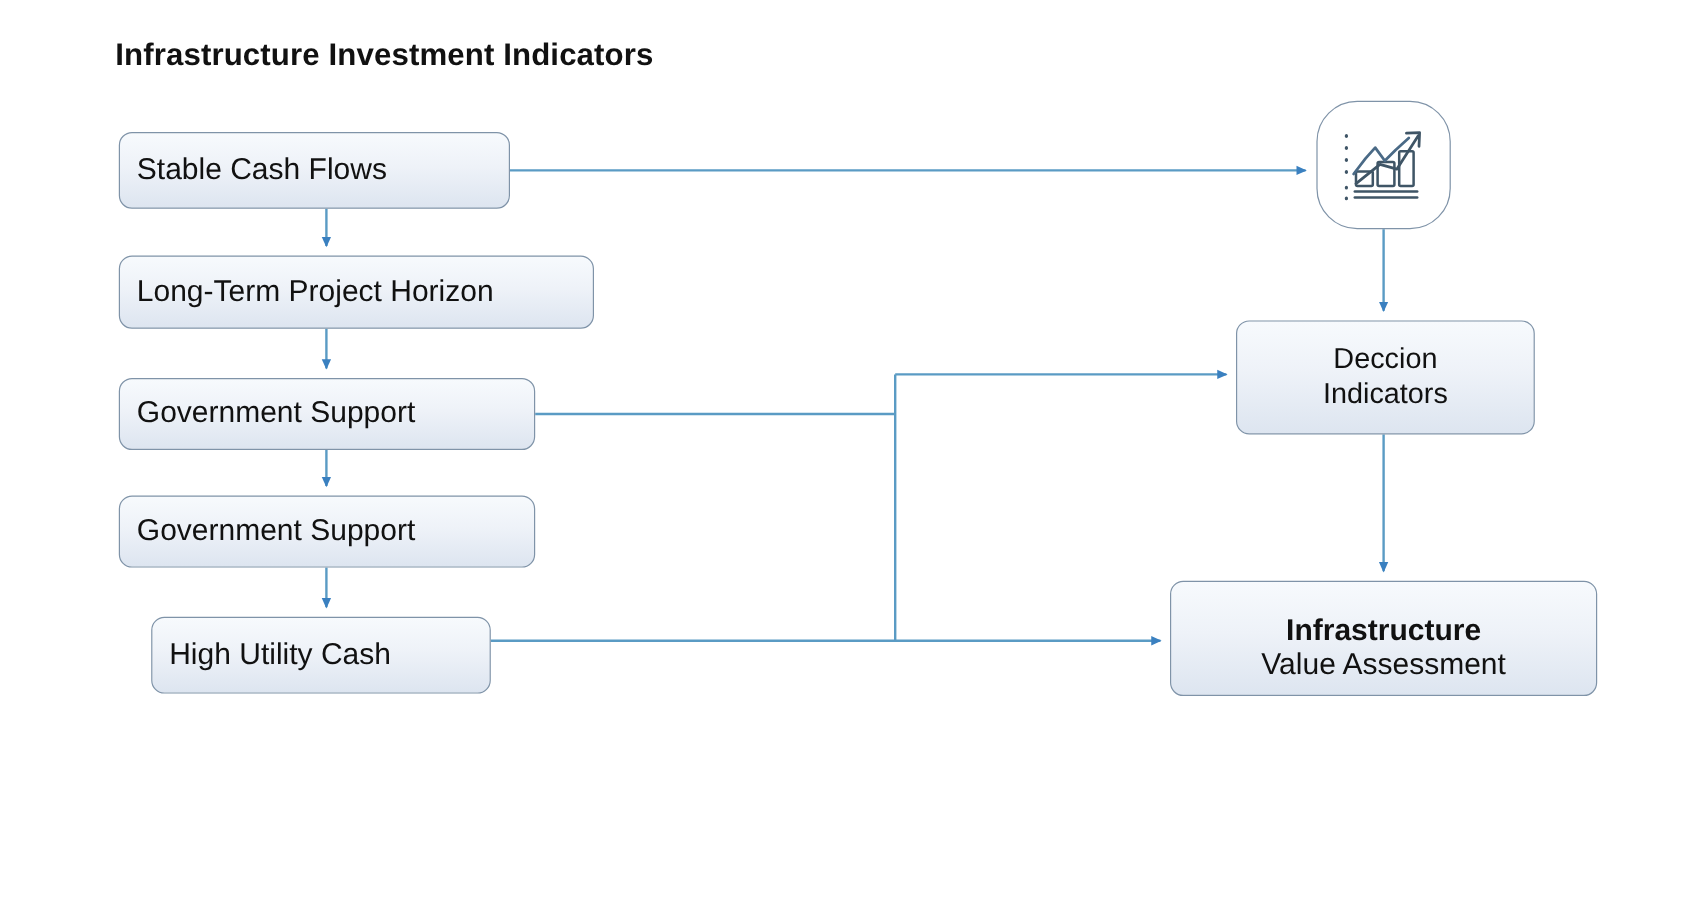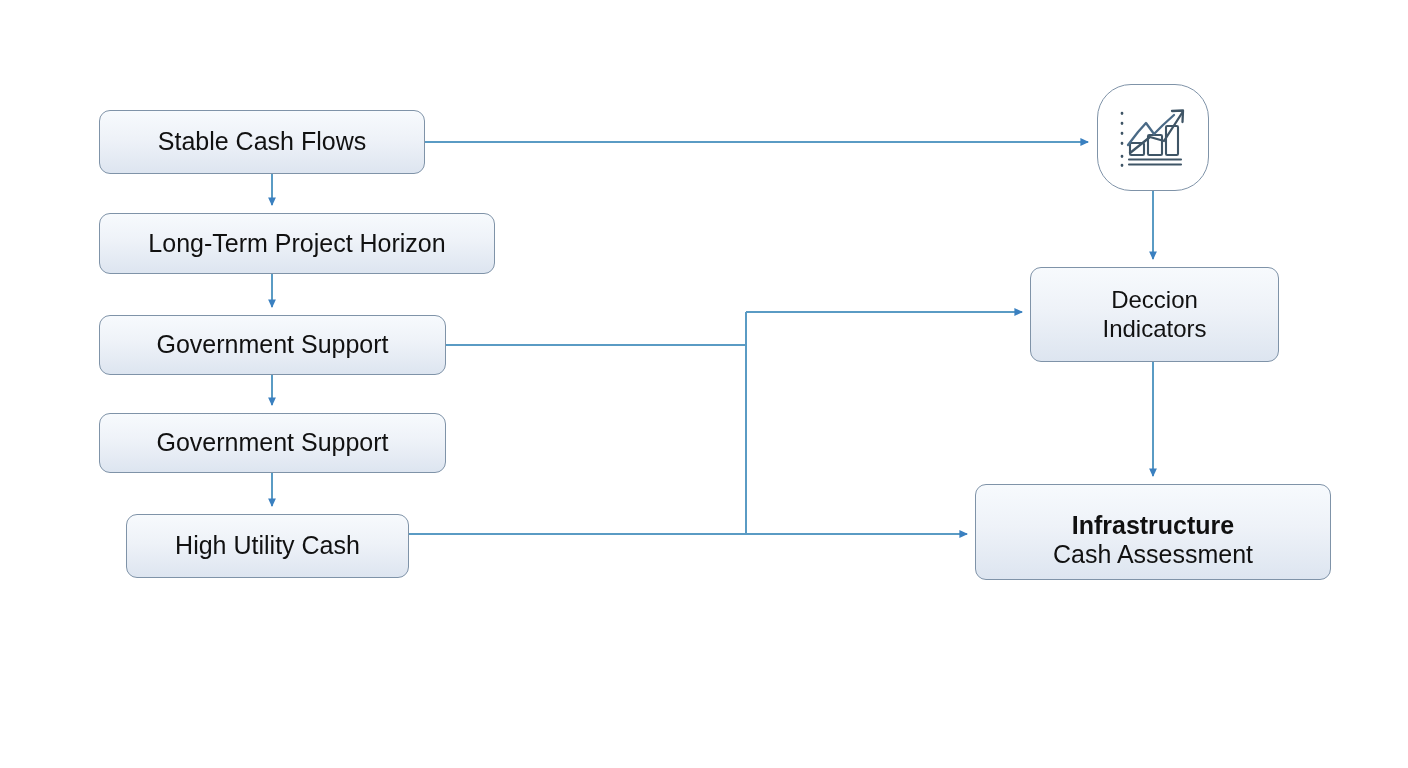--- a/index.html
+++ b/index.html
@@ -44,21 +44,21 @@
     height: 768px;
     pointer-events: none;
   }
 
   
   .node {
     position: absolute;
     box-sizing: border-box;
     display: flex;
     align-items: center;
-    justify-content: center;
+    justify-content: flex-start;
     text-align: center;
     background: linear-gradient(180deg, #f7fafd 0%, #eef2f8 45%, #dde5f0 100%);
     border: 1.6px solid #7f93a8;
     border-radius: 11px;
     color: #111111;
     line-height: 1.18;
     z-index: 3;
   }
   .node-label {
     display: block;
@@ -109,20 +109,21 @@
     align-items: center;
     justify-content: center;
   }
   .icon-node svg { display: block; }
 </style>
 </head>
 <body>
 
 <div id="diagram-root">
 
+  <div class="diagram-title">Infrastructure Investment Indicators</div>
 
   <svg class="edge-layer" width="1408" height="768" viewBox="0 0 1408 768" xmlns="http://www.w3.org/2000/svg">
     <defs>
       <marker id="arrowhead" markerWidth="9" markerHeight="9" refX="7.6" refY="4.5" orient="auto" markerUnits="userSpaceOnUse">
         <path d="M 0 0.6 L 8.6 4.5 L 0 8.4 Z" fill="#3a80c0"></path>
       </marker>
     </defs>
 
     <g stroke="#5a9bc4" stroke-width="2" fill="none" stroke-linecap="butt">
 
@@ -170,21 +171,21 @@
     <span class="node-label">High Utility Cash</span>
   </div>
 
   <div class="node node-deccion-assessment">
     <span class="line">Deccion</span>
     <span class="line">Indicators</span>
   </div>
 
   <div class="node node-infrastructure-value">
     <span class="line-strong">Infrastructure</span>
-    <span class="line">Cash Assessment</span>
+    <span class="line">Value Assessment</span>
   </div>
 
   <div class="icon-node">
     <svg width="78" height="74" viewBox="0 0 78 74" xmlns="http://www.w3.org/2000/svg">
       <g stroke="#3f5566" fill="none" stroke-width="2.1" stroke-linecap="round" stroke-linejoin="round">
 
         <g stroke-width="2.6" stroke-linecap="round">
           <line x1="8" y1="12" x2="8" y2="12.6"></line>
           <line x1="8" y1="22" x2="8" y2="22.6"></line>
           <line x1="8" y1="32" x2="8" y2="32.6"></line>

